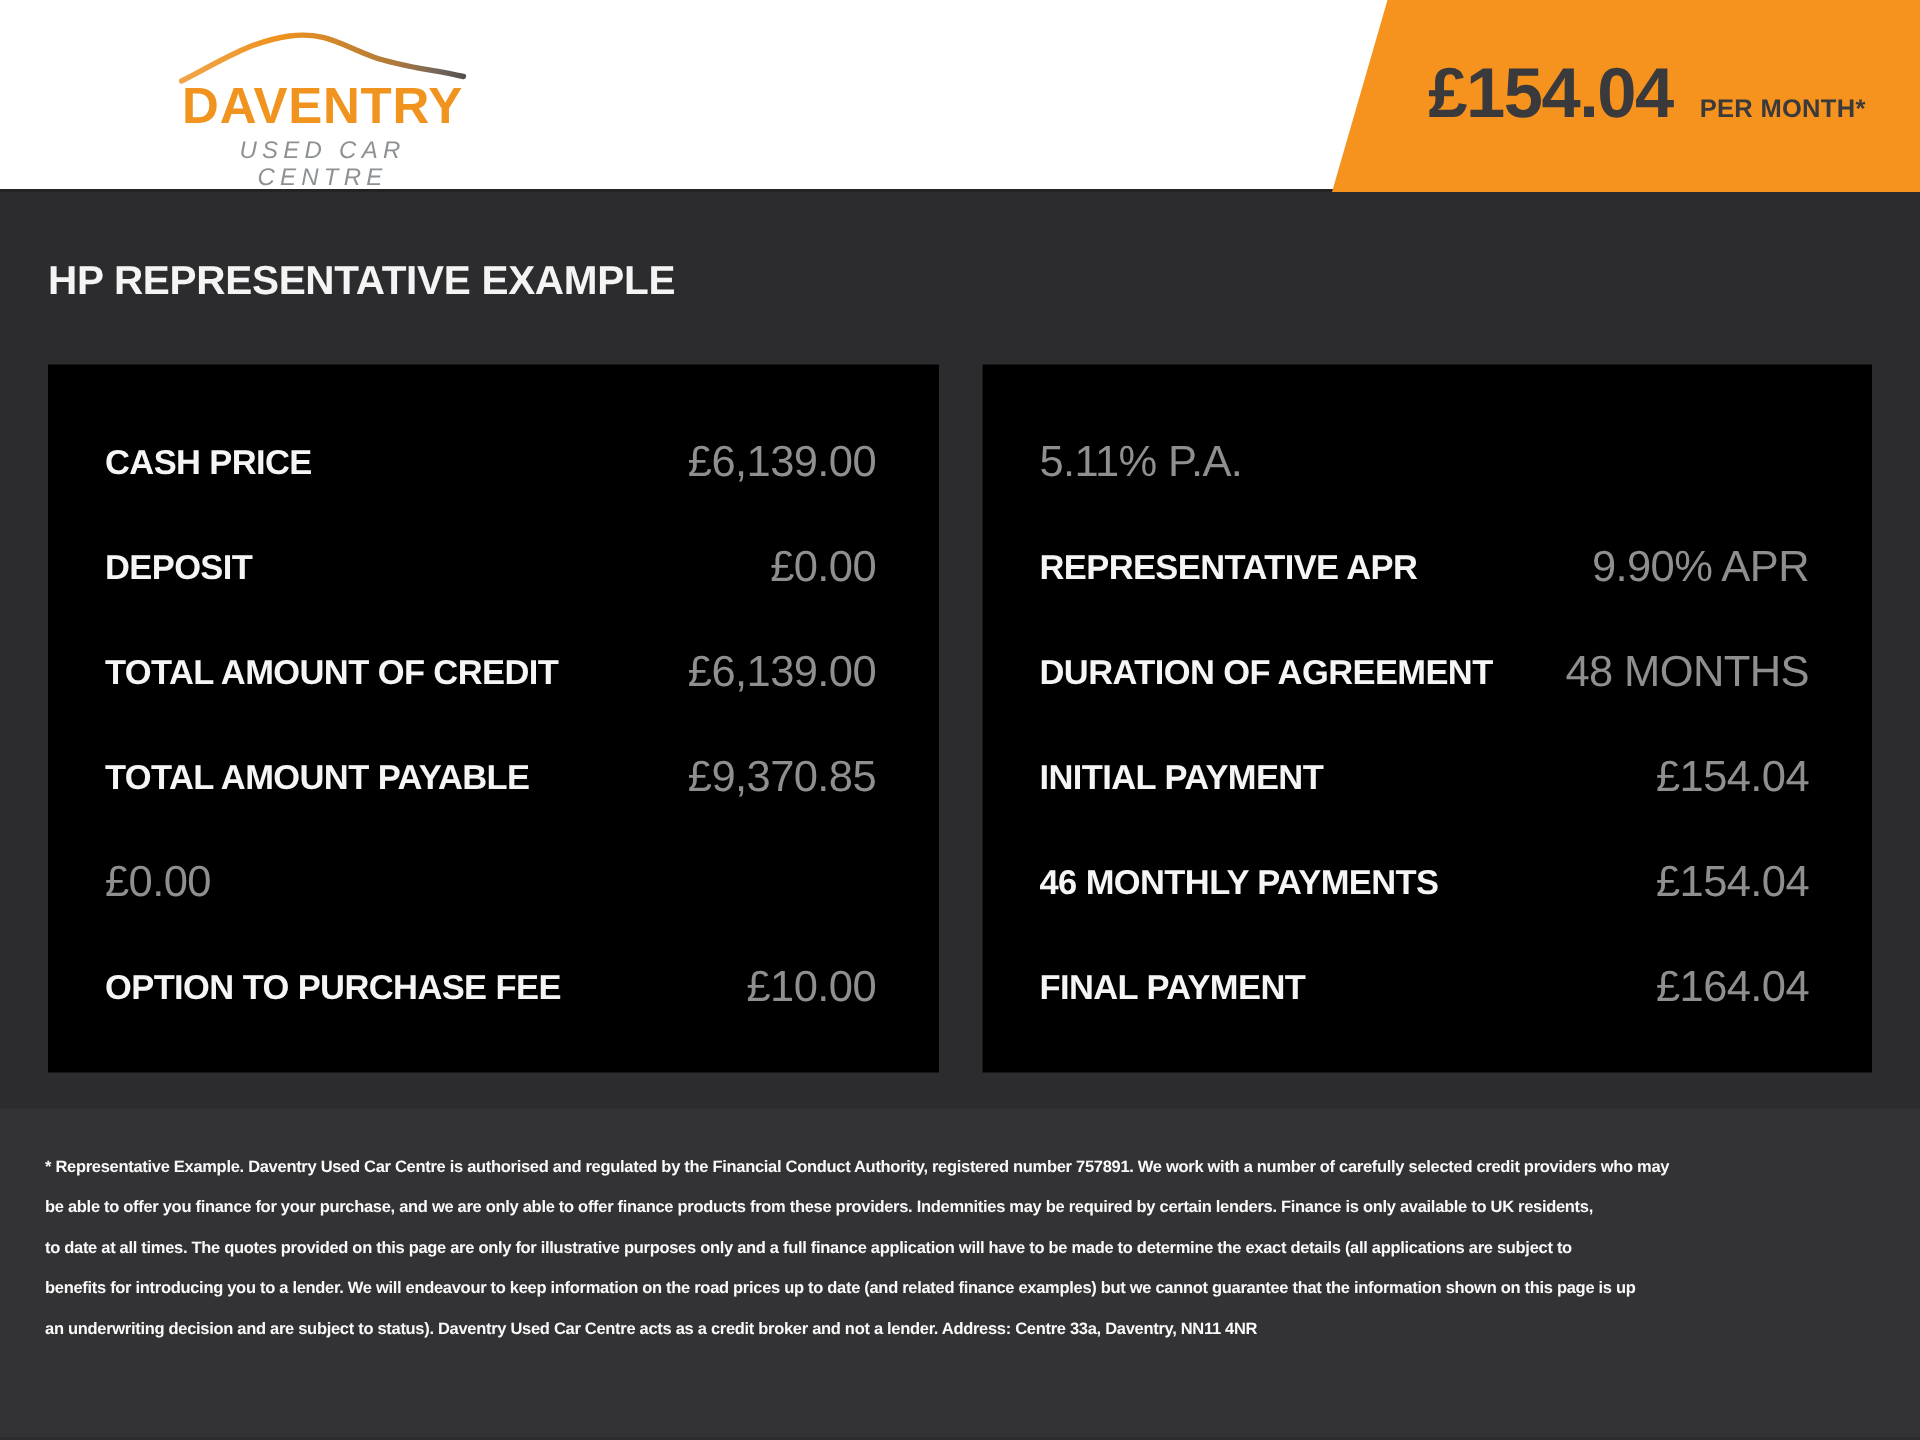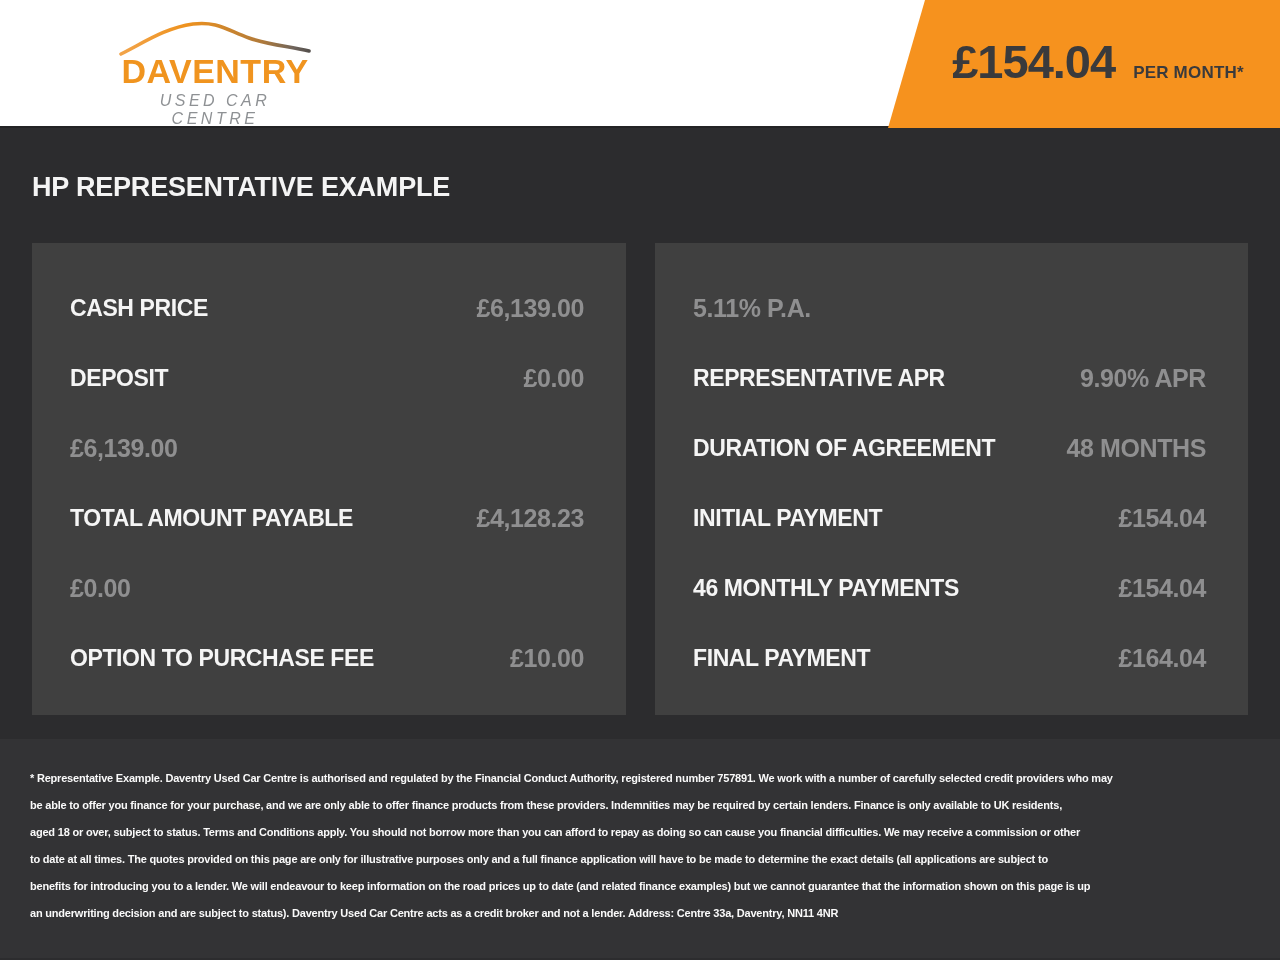--- a/index.html
+++ b/index.html
@@ -62,37 +62,37 @@
     font-family: "Liberation Sans", sans-serif;
     color: #f4f4f4; font-size: 27px; font-weight: bold;
     letter-spacing: -0.2px;
     padding: 44px 0 0 32px;
   }
   .panels {
     display: flex; gap: 29px;
     margin: 40px 32px 0 32px;
   }
   .panel {
-    background: #404040;
+    background: #000000;
     height: 472px;
     padding: 30px 0 0 0;
   }
   .panel-left  { width: 594px; }
   .panel-right { width: 593px; }
   .finance-row {
     height: 70px;
     display: flex; align-items: center; justify-content: space-between;
     padding: 0 42px 0 38px;
   }
   .finance-label {
     color: #f5f5f5; font-size: 23px; font-weight: bold;
     letter-spacing: -0.4px; white-space: nowrap;
   }
   .finance-value {
-    color: #8f8f90; font-size: 25px; font-weight: bold;
+    color: #8f8f90; font-size: 29px; font-weight: normal;
     letter-spacing: -0.4px; white-space: nowrap;
   }
 
   
   .footer {
     width: 1280px; height: 219px;
     background: #333335;
     padding: 26px 30px 0 30px;
   }
   .disclaimer-line {
@@ -140,25 +140,26 @@
       <section class="panel panel-left">
         <div class="finance-row">
           <span class="finance-label">CASH PRICE</span>
           <span class="finance-value">£6,139.00</span>
         </div>
         <div class="finance-row">
           <span class="finance-label">DEPOSIT</span>
           <span class="finance-value">£0.00</span>
         </div>
         <div class="finance-row">
+          <span class="finance-label">TOTAL AMOUNT OF CREDIT</span>
           <span class="finance-value">£6,139.00</span>
         </div>
         <div class="finance-row">
           <span class="finance-label">TOTAL AMOUNT PAYABLE</span>
-          <span class="finance-value">£4,128.23</span>
+          <span class="finance-value">£9,370.85</span>
         </div>
         <div class="finance-row">
           <span class="finance-value">£0.00</span>
         </div>
         <div class="finance-row">
           <span class="finance-label">OPTION TO PURCHASE FEE</span>
           <span class="finance-value">£10.00</span>
         </div>
       </section>
 
@@ -187,19 +188,18 @@
           <span class="finance-value">£164.04</span>
         </div>
       </section>
 
     </div>
   </main>
 
   <footer class="footer">
     <div class="disclaimer-line">* Representative Example. Daventry Used Car Centre is authorised and regulated by the Financial Conduct Authority, registered number 757891. We work with a number of carefully selected credit providers who may</div>
     <div class="disclaimer-line">be able to offer you finance for your purchase, and we are only able to offer finance products from these providers. Indemnities may be required by certain lenders. Finance is only available to UK residents,</div>
-    <div class="disclaimer-line">aged 18 or over, subject to status. Terms and Conditions apply. You should not borrow more than you can afford to repay as doing so can cause you financial difficulties. We may receive a commission or other</div>
     <div class="disclaimer-line">to date at all times. The quotes provided on this page are only for illustrative purposes only and a full finance application will have to be made to determine the exact details (all applications are subject to</div>
     <div class="disclaimer-line">benefits for introducing you to a lender. We will endeavour to keep information on the road prices up to date (and related finance examples) but we cannot guarantee that the information shown on this page is up</div>
     <div class="disclaimer-line">an underwriting decision and are subject to status). Daventry Used Car Centre acts as a credit broker and not a lender. Address: Centre 33a, Daventry, NN11 4NR</div>
   </footer>
 
 </div>
 
 </body></html>

